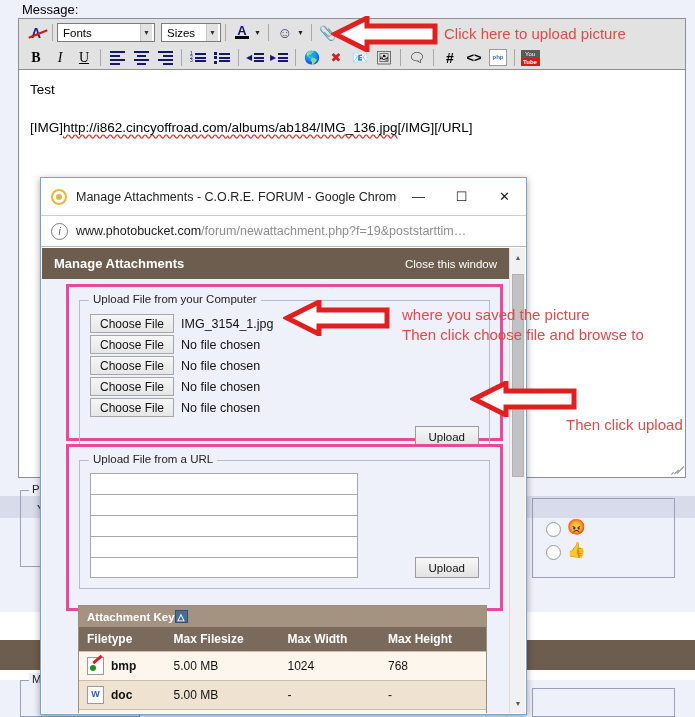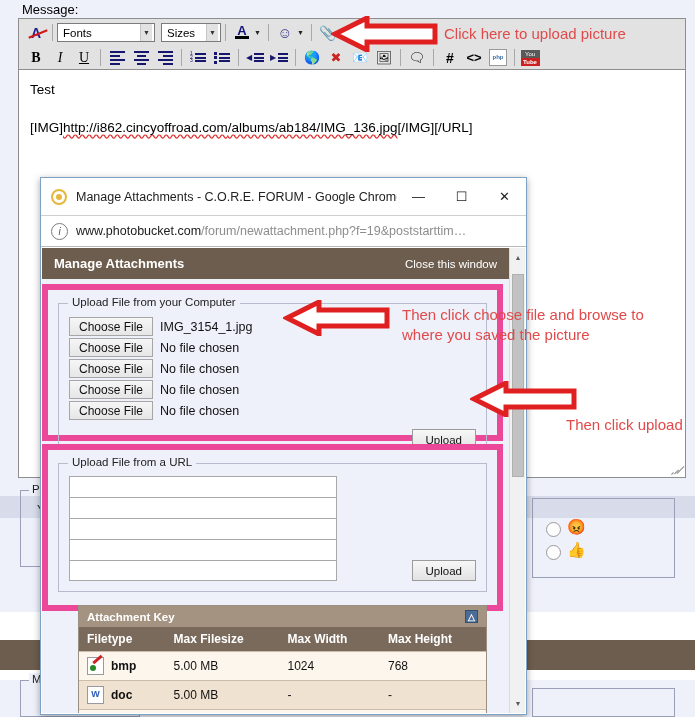--- a/index.html
+++ b/index.html
@@ -86,39 +86,39 @@
   .vbar .thumb{position:absolute;left:2px;top:26px;width:12px;height:203px;background:#c2c2c2;border:1px solid #b0b0b0;box-sizing:border-box;}
   .vbar .ar{position:absolute;left:0;width:16px;height:17px;display:flex;align-items:center;justify-content:center;font-size:7px;color:#5a5a5a;}
   .vbar .up{top:1px;}
   .vbar .dn{bottom:1px;}
 
   .hdrbar{position:absolute;left:0;top:0;right:16px;height:31px;background:#6d5d4e;
       display:flex;align-items:center;justify-content:space-between;padding:0 12px;box-sizing:border-box;}
   .hdrbar .h1{color:#fff;font-weight:bold;font-size:13px;}
   .hdrbar .cw{color:#fff;font-size:11.5px;}
 
-  .panel{position:absolute;left:0;top:36px;right:22px;background:#eef0fa;border:6px solid #ec4899;box-sizing:border-box;}
+  .panel{position:absolute;left:24px;top:36px;right:22px;background:#eef0fa;border:3px solid #ec4899;box-sizing:border-box;}
   .ufs{position:relative;margin:13px 10px 0 10px;border:1px solid #b7bbce;padding:12px 10px 10px 10px;}
   .ufs .leg{position:absolute;top:-8px;left:9px;background:#eef0fa;padding:0 4px;font-size:11.5px;color:#222;}
   .filerow{display:flex;align-items:center;height:21px;margin-bottom:0px;}
   .cfbtn{height:19px;padding:0 9px;border:1px solid #a6a6a6;background:linear-gradient(#f6f6f6,#e6e6e6);
       font-size:12px;color:#111;display:flex;align-items:center;box-sizing:border-box;}
   .fname{margin-left:7px;font-size:12.5px;color:#111;}
   .upbtn{height:21px;padding:0 13px;border:1px solid #9b9b9b;background:linear-gradient(#f7f7f7,#e3e3e3);
       font-size:11.5px;color:#111;display:flex;align-items:center;box-sizing:border-box;}
 
   .urlrow{display:flex;justify-content:space-between;align-items:flex-end;}
   .urlinputs{width:268px;}
   .urlinputs input{display:block;width:100%;height:21px;margin:0;border:1px solid #a8a8a8;
       background:#fff;box-sizing:border-box;border-bottom:none;}
   .urlinputs input:last-child{border-bottom:1px solid #a8a8a8;}
 
   .keybox{margin:14px 10px 0 10px;border:1px solid #9b8f80;}
   .keyhdr{background:#a59382;color:#fff;font-weight:bold;font-size:11.5px;padding:4px 8px;
-      display:flex;justify-content:space-between;align-items:center;}
+      display:flex;align-items:center;}
   .collapse{width:13px;height:13px;background:#4a6c95;color:#fff;font-size:9px;
       display:flex;align-items:center;justify-content:center;border:1px solid #2f4f75;box-sizing:border-box;}
   table.key{border-collapse:collapse;width:100%;font-size:12px;background:#fdf6ed;}
   table.key th{background:#7a6a5c;color:#fff;text-align:left;font-size:12px;padding:5px 8px;font-weight:bold;}
   table.key td{padding:5px 8px;border-top:1px solid #cbbda9;color:#111;}
   table.key tr.alt td{background:#f0e2d0;}
   .ft{display:flex;align-items:center;gap:7px;font-weight:bold;}
   .ft-ic{width:15px;height:16px;border:1px solid #9a9a9a;background:#fff;position:relative;display:inline-block;}
   .ft-ic.img::after{content:"";position:absolute;left:2px;top:7px;width:6px;height:6px;border-radius:50%;background:#2a8a2a;}
   .ft-ic.img::before{content:"";position:absolute;right:0px;top:0px;width:11px;height:3px;background:#c22;transform:rotate(-40deg);}
@@ -427,20 +427,20 @@
       <span class="thumb"></span>
       <span class="ar dn">▼</span>
     </div>
   </div>
 </div>
 
 <svg class="arrow" style="left:283px;top:300px;" width="108" height="36">
   <polygon points="4,18 36,2 36,10 104,10 104,26 36,26 36,34" fill="#ffffff" stroke="#e02020" stroke-width="5" stroke-linejoin="miter"></polygon>
 </svg>
 <div class="anno" style="left:402px;top:305px;width:290px;">
+  <div>where you saved the picture</div>
   <div>Then click choose file and browse to</div>
-  <div>where you saved the picture</div>
 </div>
 
 <svg class="arrow" style="left:470px;top:381px;" width="108" height="36">
   <polygon points="4,18 36,2 36,10 104,10 104,26 36,26 36,34" fill="#ffffff" stroke="#e02020" stroke-width="5" stroke-linejoin="miter"></polygon>
 </svg>
 <div class="anno" style="left:566px;top:415px;">Then click upload</div>
 
 </body></html>

